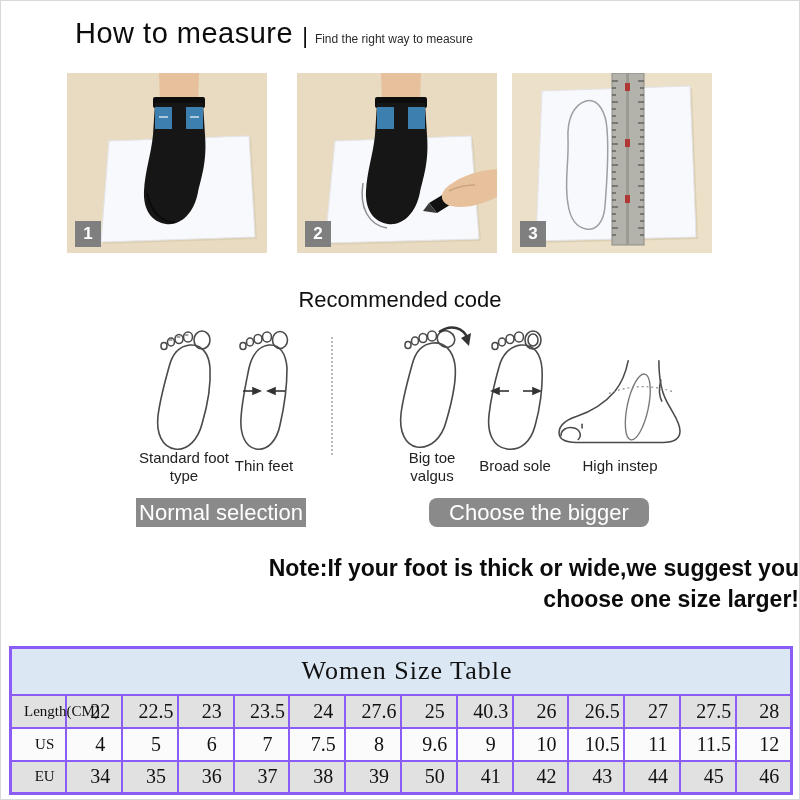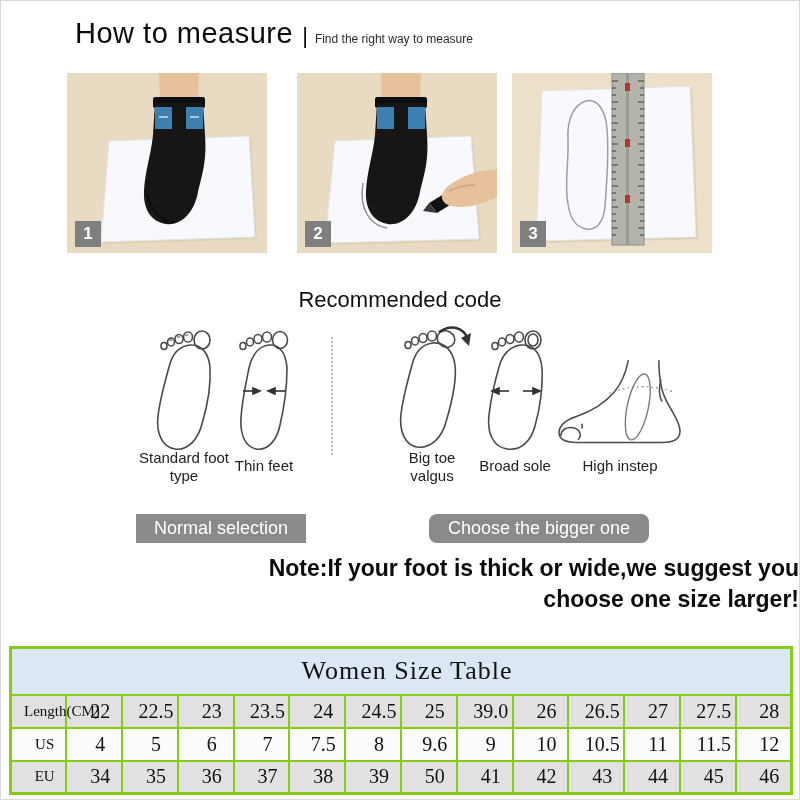--- a/index.html
+++ b/index.html
@@ -23,30 +23,30 @@
   }
   
   .rec-heading { position:absolute; top:286px; left:0; width:100%; text-align:center;
     font-size:22px; color:#101010; }
   .diagrams { position:absolute; top:322px; left:0; width:800px; height:178px; }
   .diagrams svg { position:absolute; }
   .divider { position:absolute; left:330px; top:14px; height:118px; border-left:2px dotted #b9b9b9; }
   .ft-label { position:absolute; text-align:center; font-size:15px; color:#222; line-height:18px; }
   
   .gbtn { position:absolute; top:497px; height:29px; background:#8a8a8a; color:#fff;
-    font-size:18px; text-align:center; line-height:29px;margin-top:16px; }
+    font-size:22px; text-align:center; line-height:29px; }
   .gbtn.b1 { left:135px; width:170px; }
   .gbtn.b2 { left:428px; width:220px;border-radius:8px; }
   
   .note { position:absolute; top:552px; left:0; width:100%; text-align:right;
     font-weight:bold; font-size:23px; line-height:31px; color:#0b0b0b; }
   
   table.size { position:absolute; top:645px; left:8px; width:784px;
     border-collapse:collapse; font-family:"Liberation Serif", serif; table-layout:fixed; }
-  table.size, table.size td { border:2px solid #84cc16;padding-left:12px; }
+  table.size, table.size td { border:2px solid #8b5cf6;padding-left:12px; }
   table.size { border-width:3px; }
   td.tbl-title { height:47px; background:#dbe8f4; text-align:center;
     font-size:26px; color:#111; letter-spacing:1px; }
   tbody.szb tr { height:33px; }
   tbody.szb tr:nth-child(odd) { background:#e1e1e1; }
   tbody.szb tr:nth-child(even) { background:#fbfbfb; }
   tbody.szb td { text-align:center; font-size:20px; color:#111; }
   tbody.szb td.row-header { width:74px; font-size:15px; }
 </style>
 </head>
@@ -214,23 +214,23 @@
       </tr>
     </tbody>
     <tbody class="szb">
         <tr>
           <td class="row-header">Length(CM)</td>
           <td>22</td>
           <td>22.5</td>
           <td>23</td>
           <td>23.5</td>
           <td>24</td>
-          <td>24.5</td>
+          <td>27.6</td>
           <td>25</td>
-          <td>39.0</td>
+          <td>40.3</td>
           <td>26</td>
           <td>26.5</td>
           <td>27</td>
           <td>27.5</td>
           <td>28</td>
         </tr>
         <tr>
           <td class="row-header">US</td>
           <td>4</td>
           <td>5</td>

